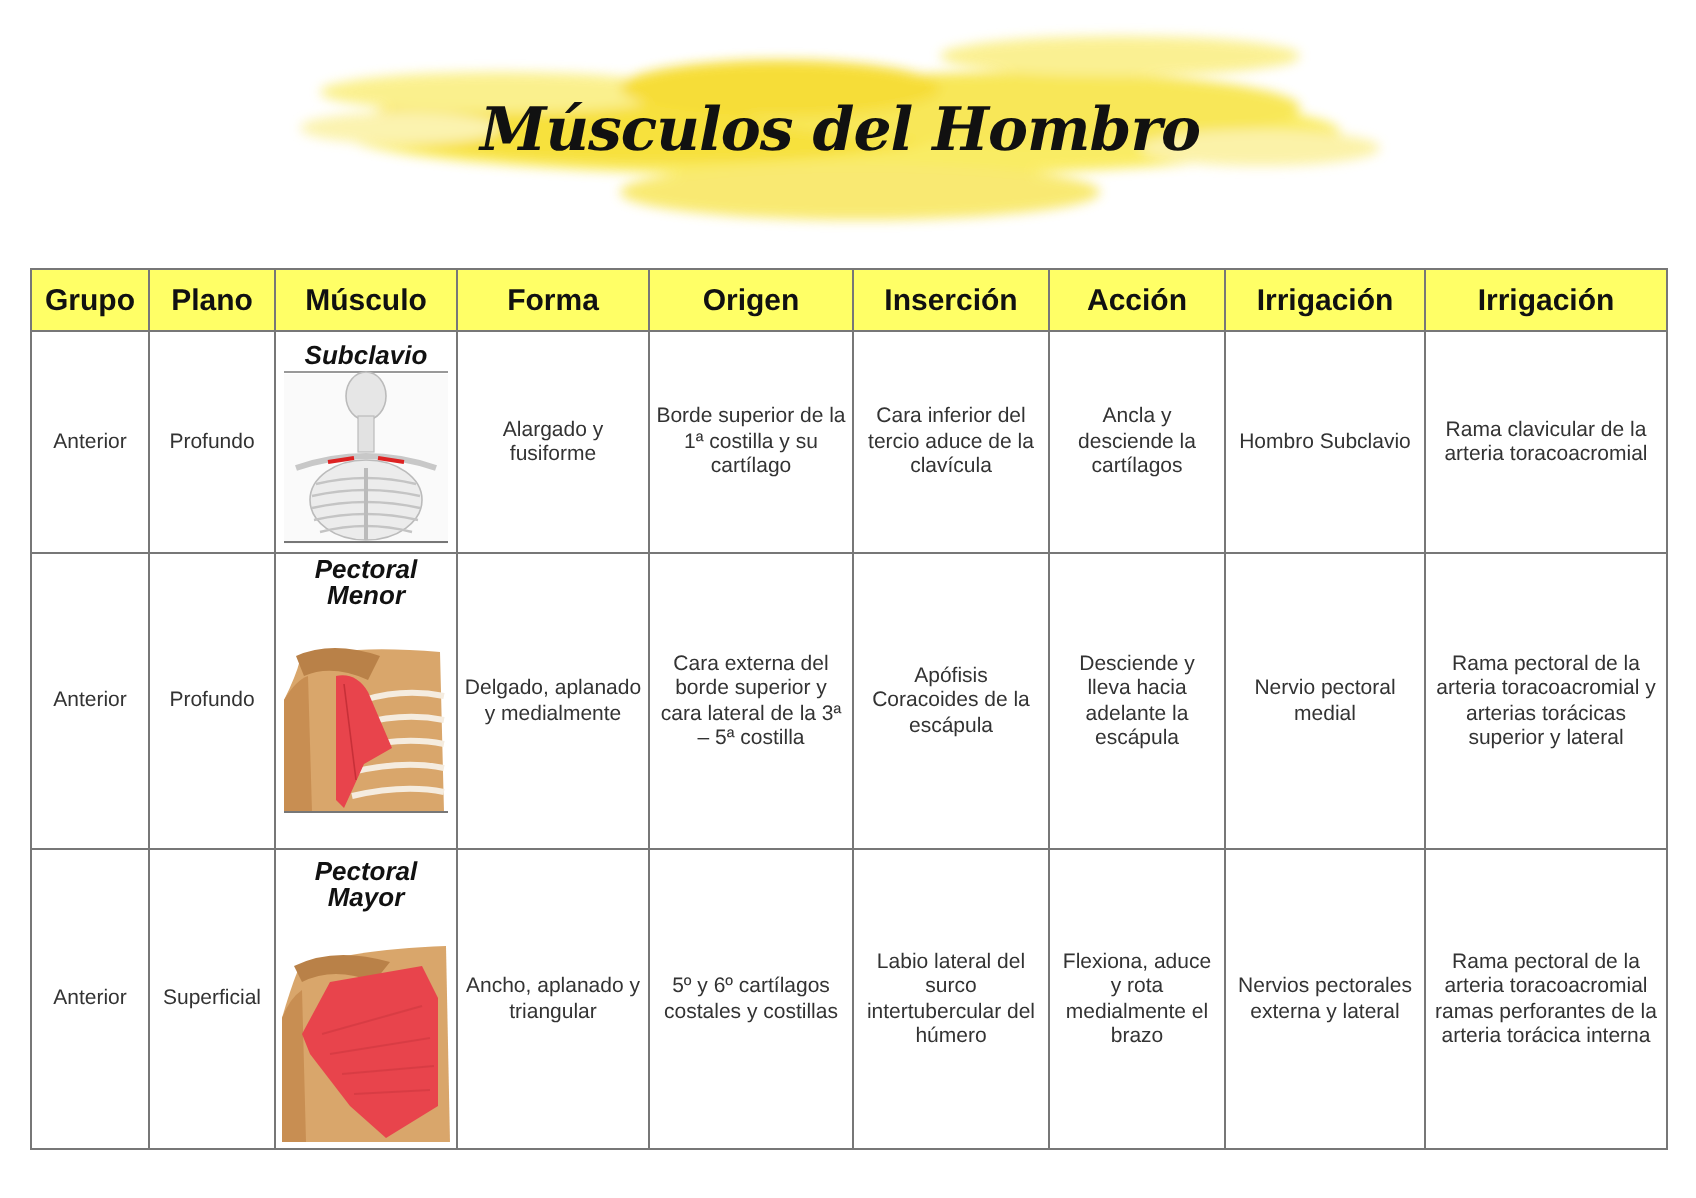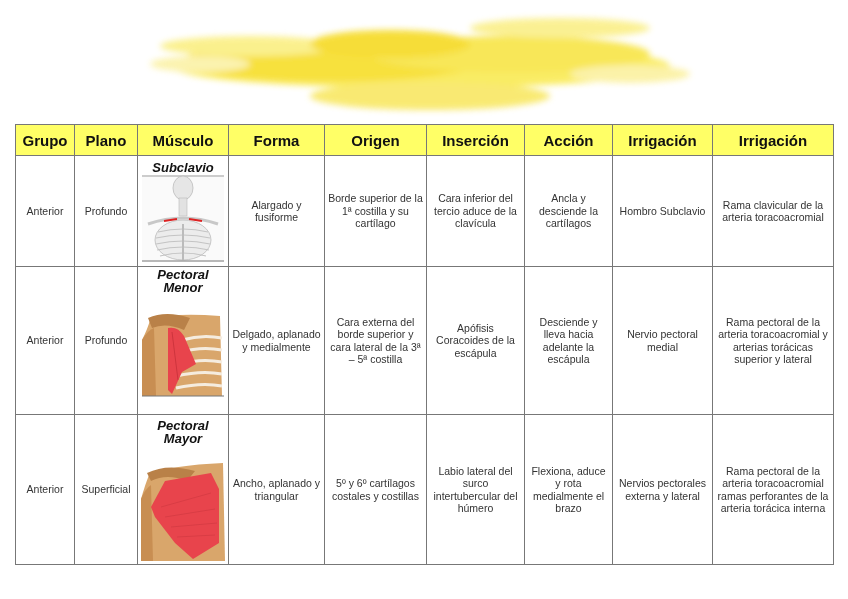--- a/index.html
+++ b/index.html
@@ -7,21 +7,21 @@
 
   .banner { position: absolute; left: 130px; top: 4px; width: 580px; height: 118px; }
   .banner svg { position: absolute; left: 0; top: 0; }
   .banner-title {
     position: absolute; left: 0; top: 44px; width: 580px; text-align: center;
     font-family: "DejaVu Serif", serif; font-style: italic; font-weight: bold;
     font-size: 30px; color: #111; letter-spacing: -0.5px;
   }
 
   table.muscles {
-    position: absolute; left: 15px; top: 124px;
+    position: absolute; left: 15px; top: 134px;
     border-collapse: collapse; table-layout: fixed; width: 818px;
   }
   table.muscles th, table.muscles td {
     border: 1px solid #777; padding: 0 3px; text-align: center; vertical-align: middle;
   }
   table.muscles th {
     background: #ffff66; height: 30px; font-weight: bold; font-size: 15px; color: #111;
   }
   table.muscles td { font-size: 10.5px; line-height: 12.5px; color: #333; }
   tr.r1 td { height: 110px; }
@@ -47,20 +47,21 @@
       <ellipse cx="200" cy="58" rx="150" ry="20" fill="#f6dc1e"></ellipse>
       <ellipse cx="380" cy="50" rx="140" ry="18" fill="#f7e33a"></ellipse>
       <ellipse cx="120" cy="42" rx="90" ry="10" fill="#faee7a"></ellipse>
       <ellipse cx="430" cy="24" rx="90" ry="10" fill="#faee80"></ellipse>
       <ellipse cx="300" cy="92" rx="120" ry="14" fill="#f8e65a"></ellipse>
       <ellipse cx="500" cy="70" rx="60" ry="9" fill="#fbf09a"></ellipse>
       <ellipse cx="70" cy="60" rx="50" ry="8" fill="#fbf1a2"></ellipse>
       <ellipse cx="260" cy="40" rx="80" ry="14" fill="#f5d816"></ellipse>
     </g>
   </svg>
+  <div class="banner-title">Músculos del Hombro</div>
 </div>
 
 <table class="muscles">
   <colgroup>
     <col style="width:59px">
       <col style="width:63px">
       <col style="width:91px">
       <col style="width:96px">
     <col style="width:102px">
       <col style="width:98px">

